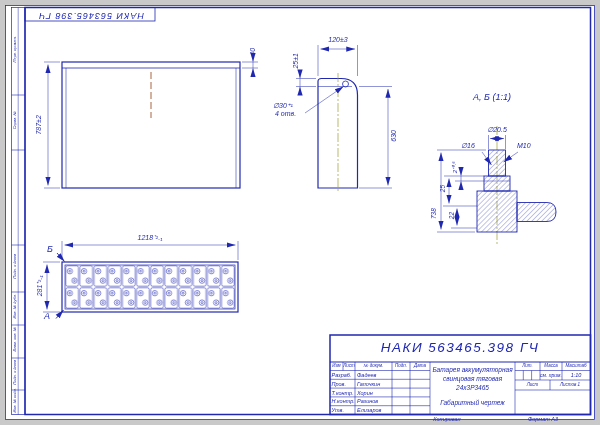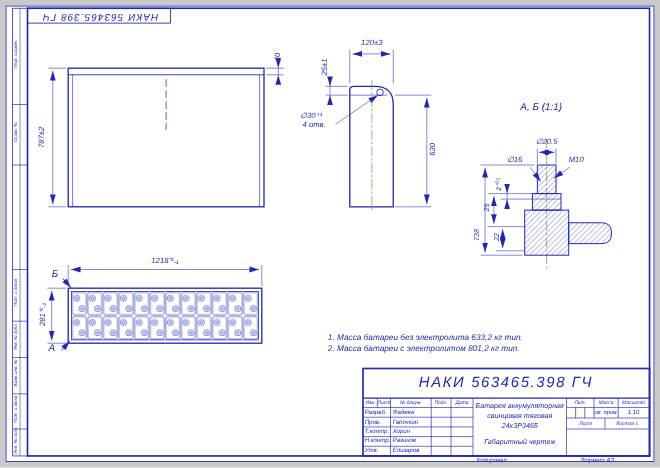--- a/index.html
+++ b/index.html
@@ -201,22 +201,20 @@
   <div class="t ctr rot" style="left:444px; top:164px; width:22px; font-size:6px;">2⁺⁰·⁵</div>
   <div class="t ctr rot" style="left:435px; top:185px; width:16px; font-size:6.5px;">25</div>
   <div class="t ctr rot" style="left:444px; top:212px; width:16px; font-size:6.5px;">22</div>
   <div class="t ctr rot" style="left:424px; top:210px; width:20px; font-size:6.5px;">738</div>
 
   <div class="t ctr" style="left:110px; top:234px; width:80px; font-size:7px;">1218⁺²₋₁</div>
   <div class="t ctr rot" style="left:22px; top:282px; width:36px; font-size:7px;">281⁺²₋₁</div>
   <div class="t" style="left:47px; top:245px; font-size:9px;">Б</div>
   <div class="t" style="left:44px; top:312px; font-size:9px;">А</div>
 
-  <div class="t" style="left:298px; top:303px; font-size:7.5px;">1. Масса батареи без электролита 633,2 кг тип.</div>
-  <div class="t" style="left:298px; top:313px; font-size:7.5px;">2. Масса батареи с электролитом 801,2 кг тип.</div>
 
   <div class="t ctr" style="left:340px; top:341px; width:240px; font-size:13.5px; letter-spacing:1.5px;">НАКИ 563465.398 ГЧ</div>
 
   <div class="t ctr" style="left:330px; top:364px; width:13px; font-size:4.5px;">Изм</div>
   <div class="t ctr" style="left:343px; top:364px; width:12px; font-size:4.5px;">Лист</div>
   <div class="t ctr" style="left:355px; top:364px; width:37px; font-size:4.5px;">№ докум.</div>
   <div class="t ctr" style="left:392px; top:364px; width:18px; font-size:4.5px;">Подп.</div>
   <div class="t ctr" style="left:410px; top:364px; width:20px; font-size:4.5px;">Дата</div>
 
   <div class="t" style="left:331.5px; top:372px; font-size:5.5px;">Разраб.</div>

